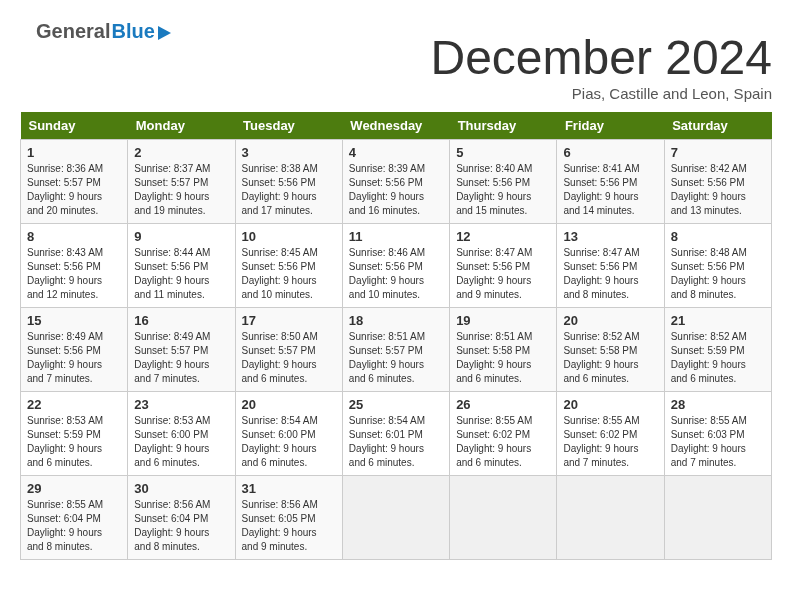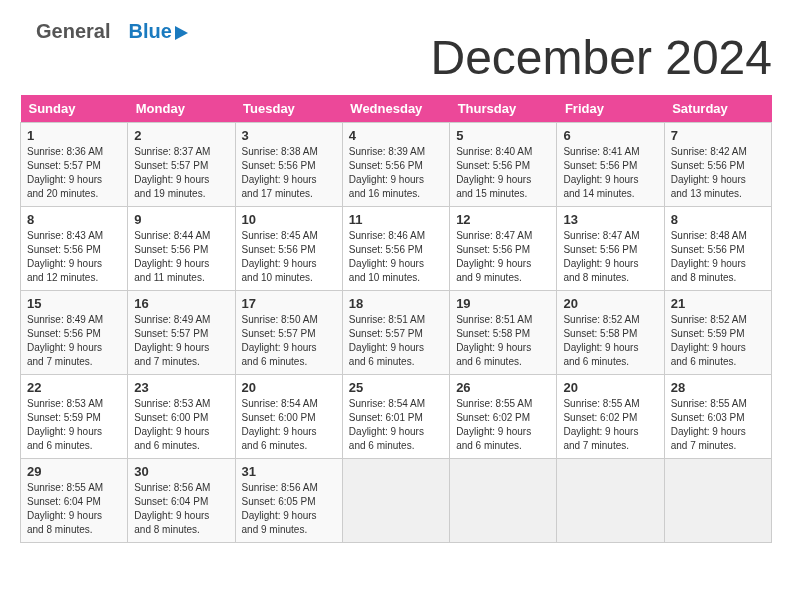--- a/index.html
+++ b/index.html
@@ -33,21 +33,21 @@
     .subtitle {
       font-size: 15px;
       color: #555;
     }
     .calendar-table {
       width: 100%;
       border-collapse: collapse;
       font-size: 11px;
     }
     .calendar-table thead tr th {
-      background-color: #ec4899;
+      background-color: #4d7c0f;
       color: #fff;
       text-align: left;
       padding: 6px 8px;
       font-size: 13px;
       font-weight: bold;
     }
     .calendar-table tbody tr td {
       border: 1px solid #ccc;
       vertical-align: top;
       padding: 5px 6px;
@@ -93,30 +93,31 @@
       color: #1a7abf;
     }
   </style>
 </head>
 <body>
 
 <div class="header-section">
   <div class="logo">
     <div class="logo-wrap">
       <span class="logo-general">General</span>
-      <div style="display:flex;flex-direction:column;align-items:flex-start;margin-left:18px;">
+      <div style="display:flex;flex-direction:column;align-items:flex-start;margin-left:1px;">
         <div style="display:flex;align-items:center;">
           <span class="logo-blue-text">Blue</span>
           <div style="width:0;height:0;border-top:7px solid transparent;border-bottom:7px solid transparent;border-left:13px solid #1a7abf;margin-left:3px;margin-top:2px;"></div>
         </div>
       </div>
     </div>
   </div>
   <div class="title-section">
     <div class="month-title">December 2024</div>
+    <div class="subtitle">Pias, Castille and Leon, Spain</div>
   </div>
 </div>
 
 <table class="calendar-table">
   <thead>
     <tr id="dow-header">
     <th>Sunday</th>
         <th>Monday</th>
         <th>Tuesday</th>
         <th>Wednesday</th>

